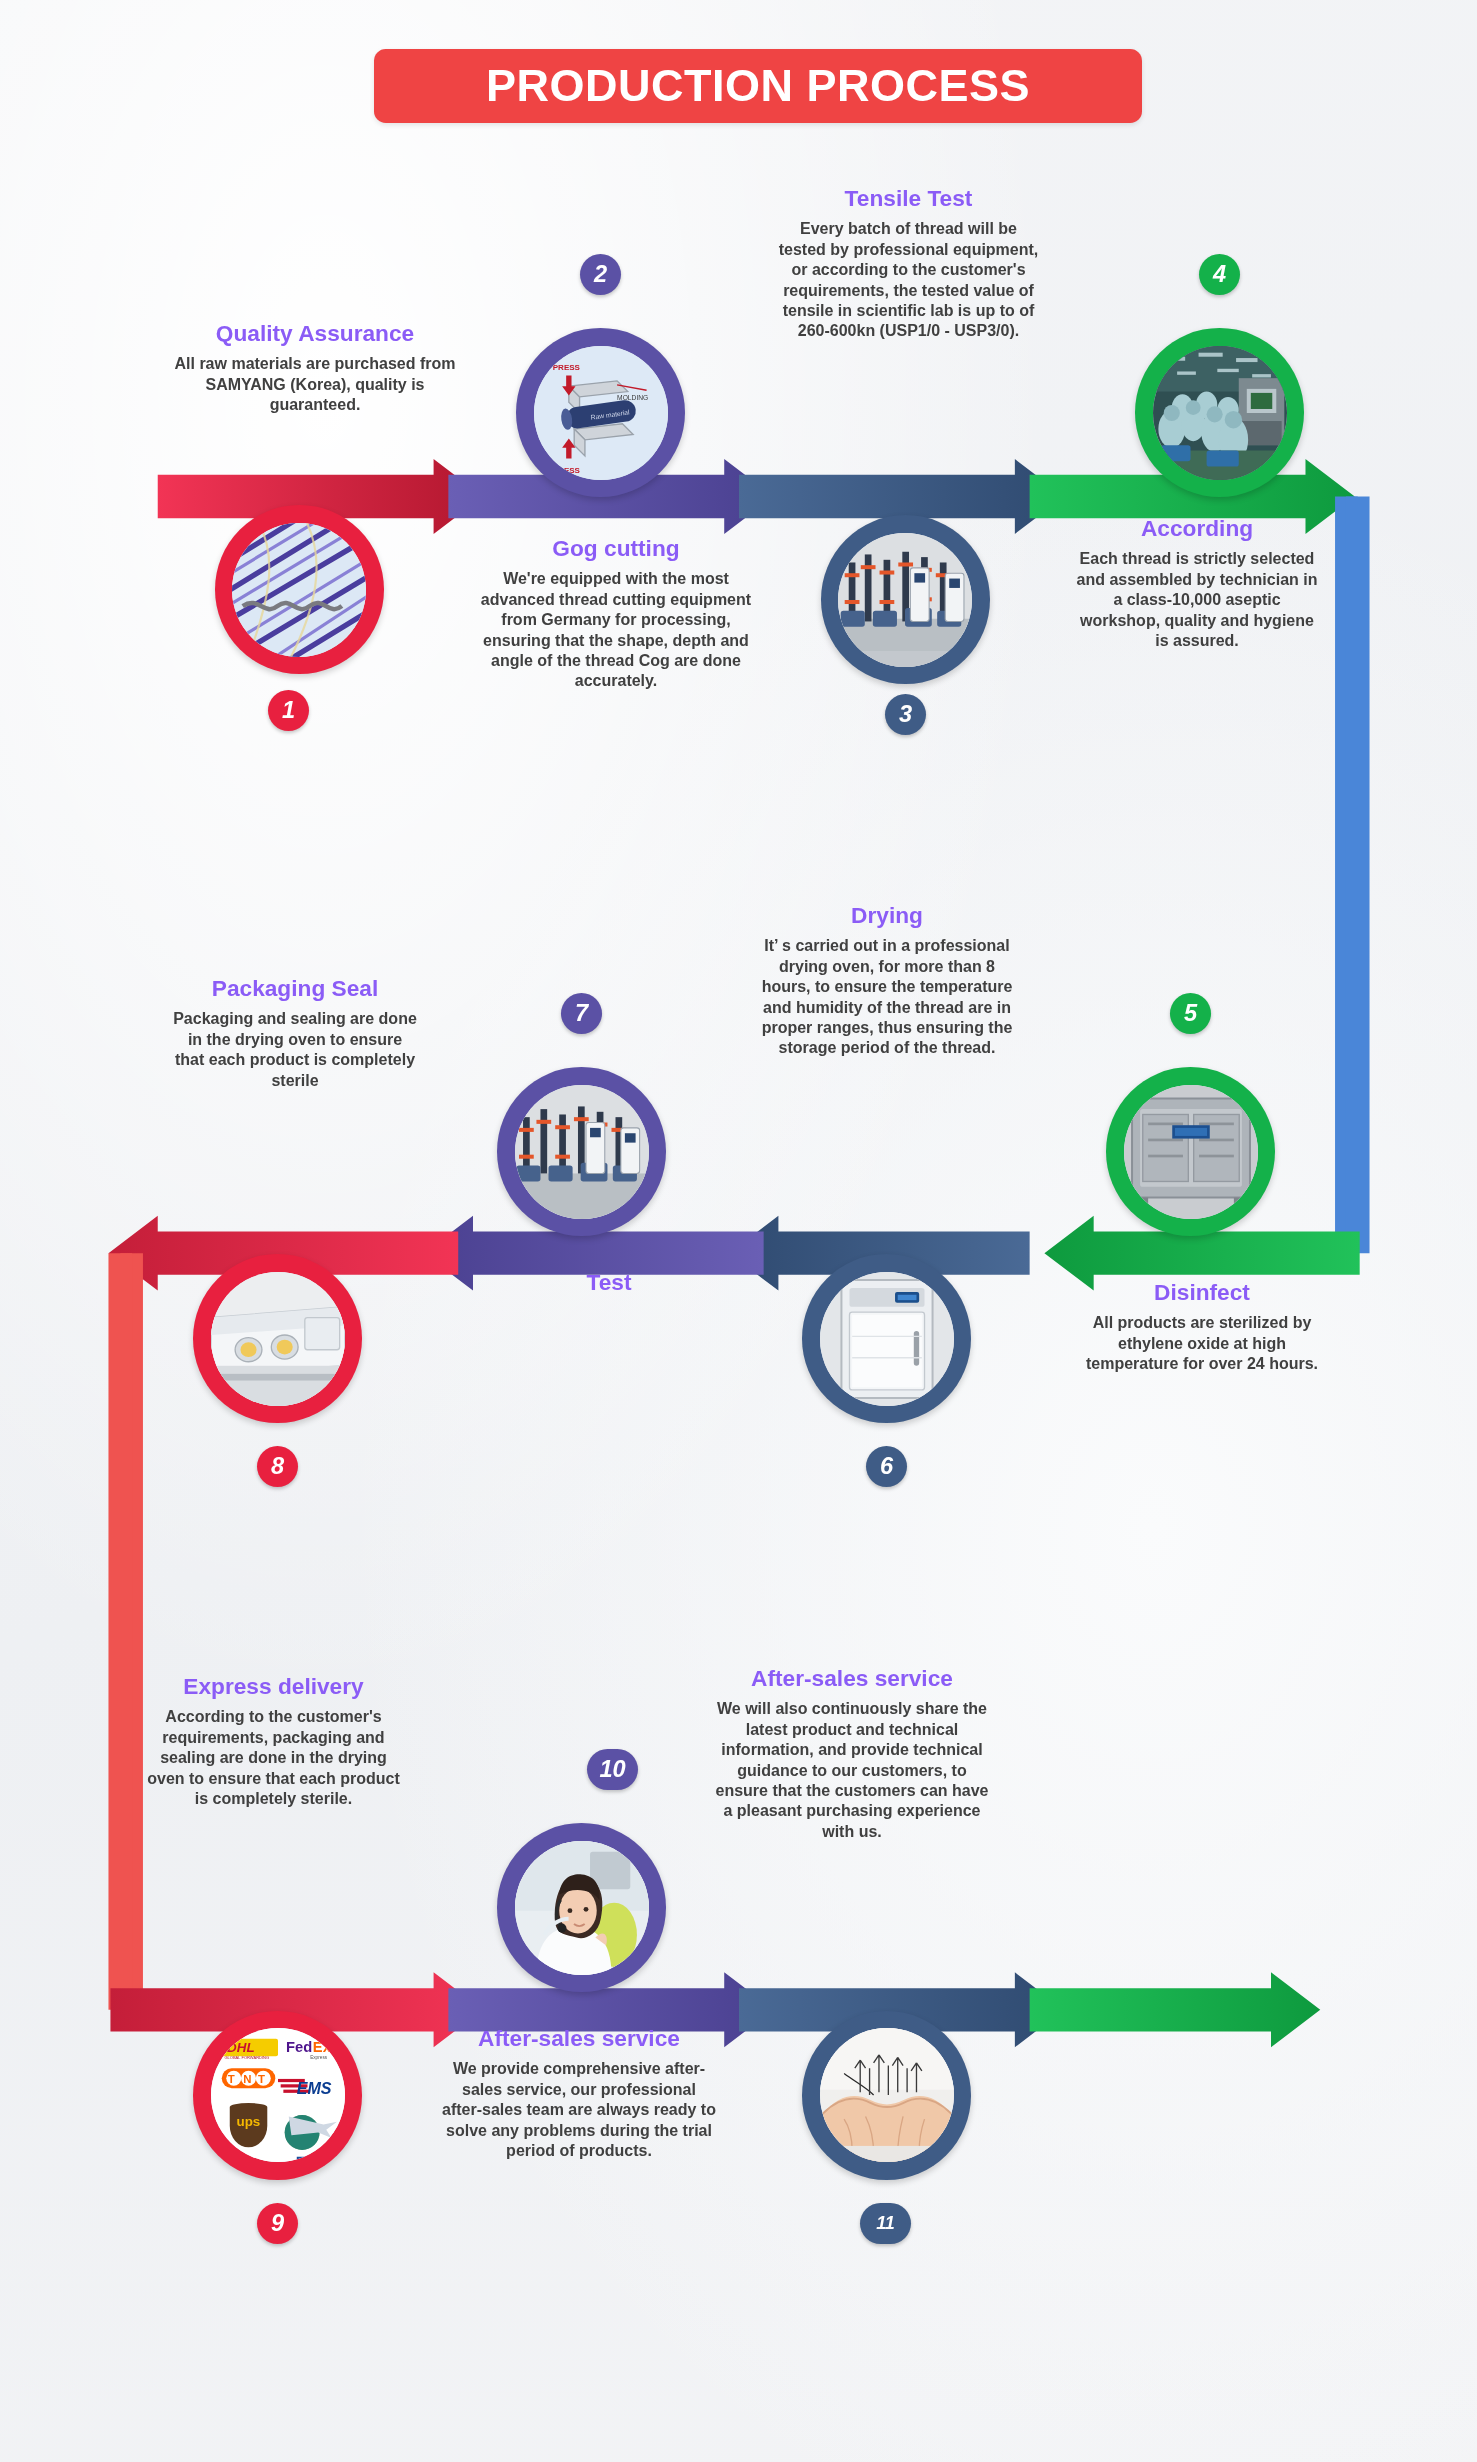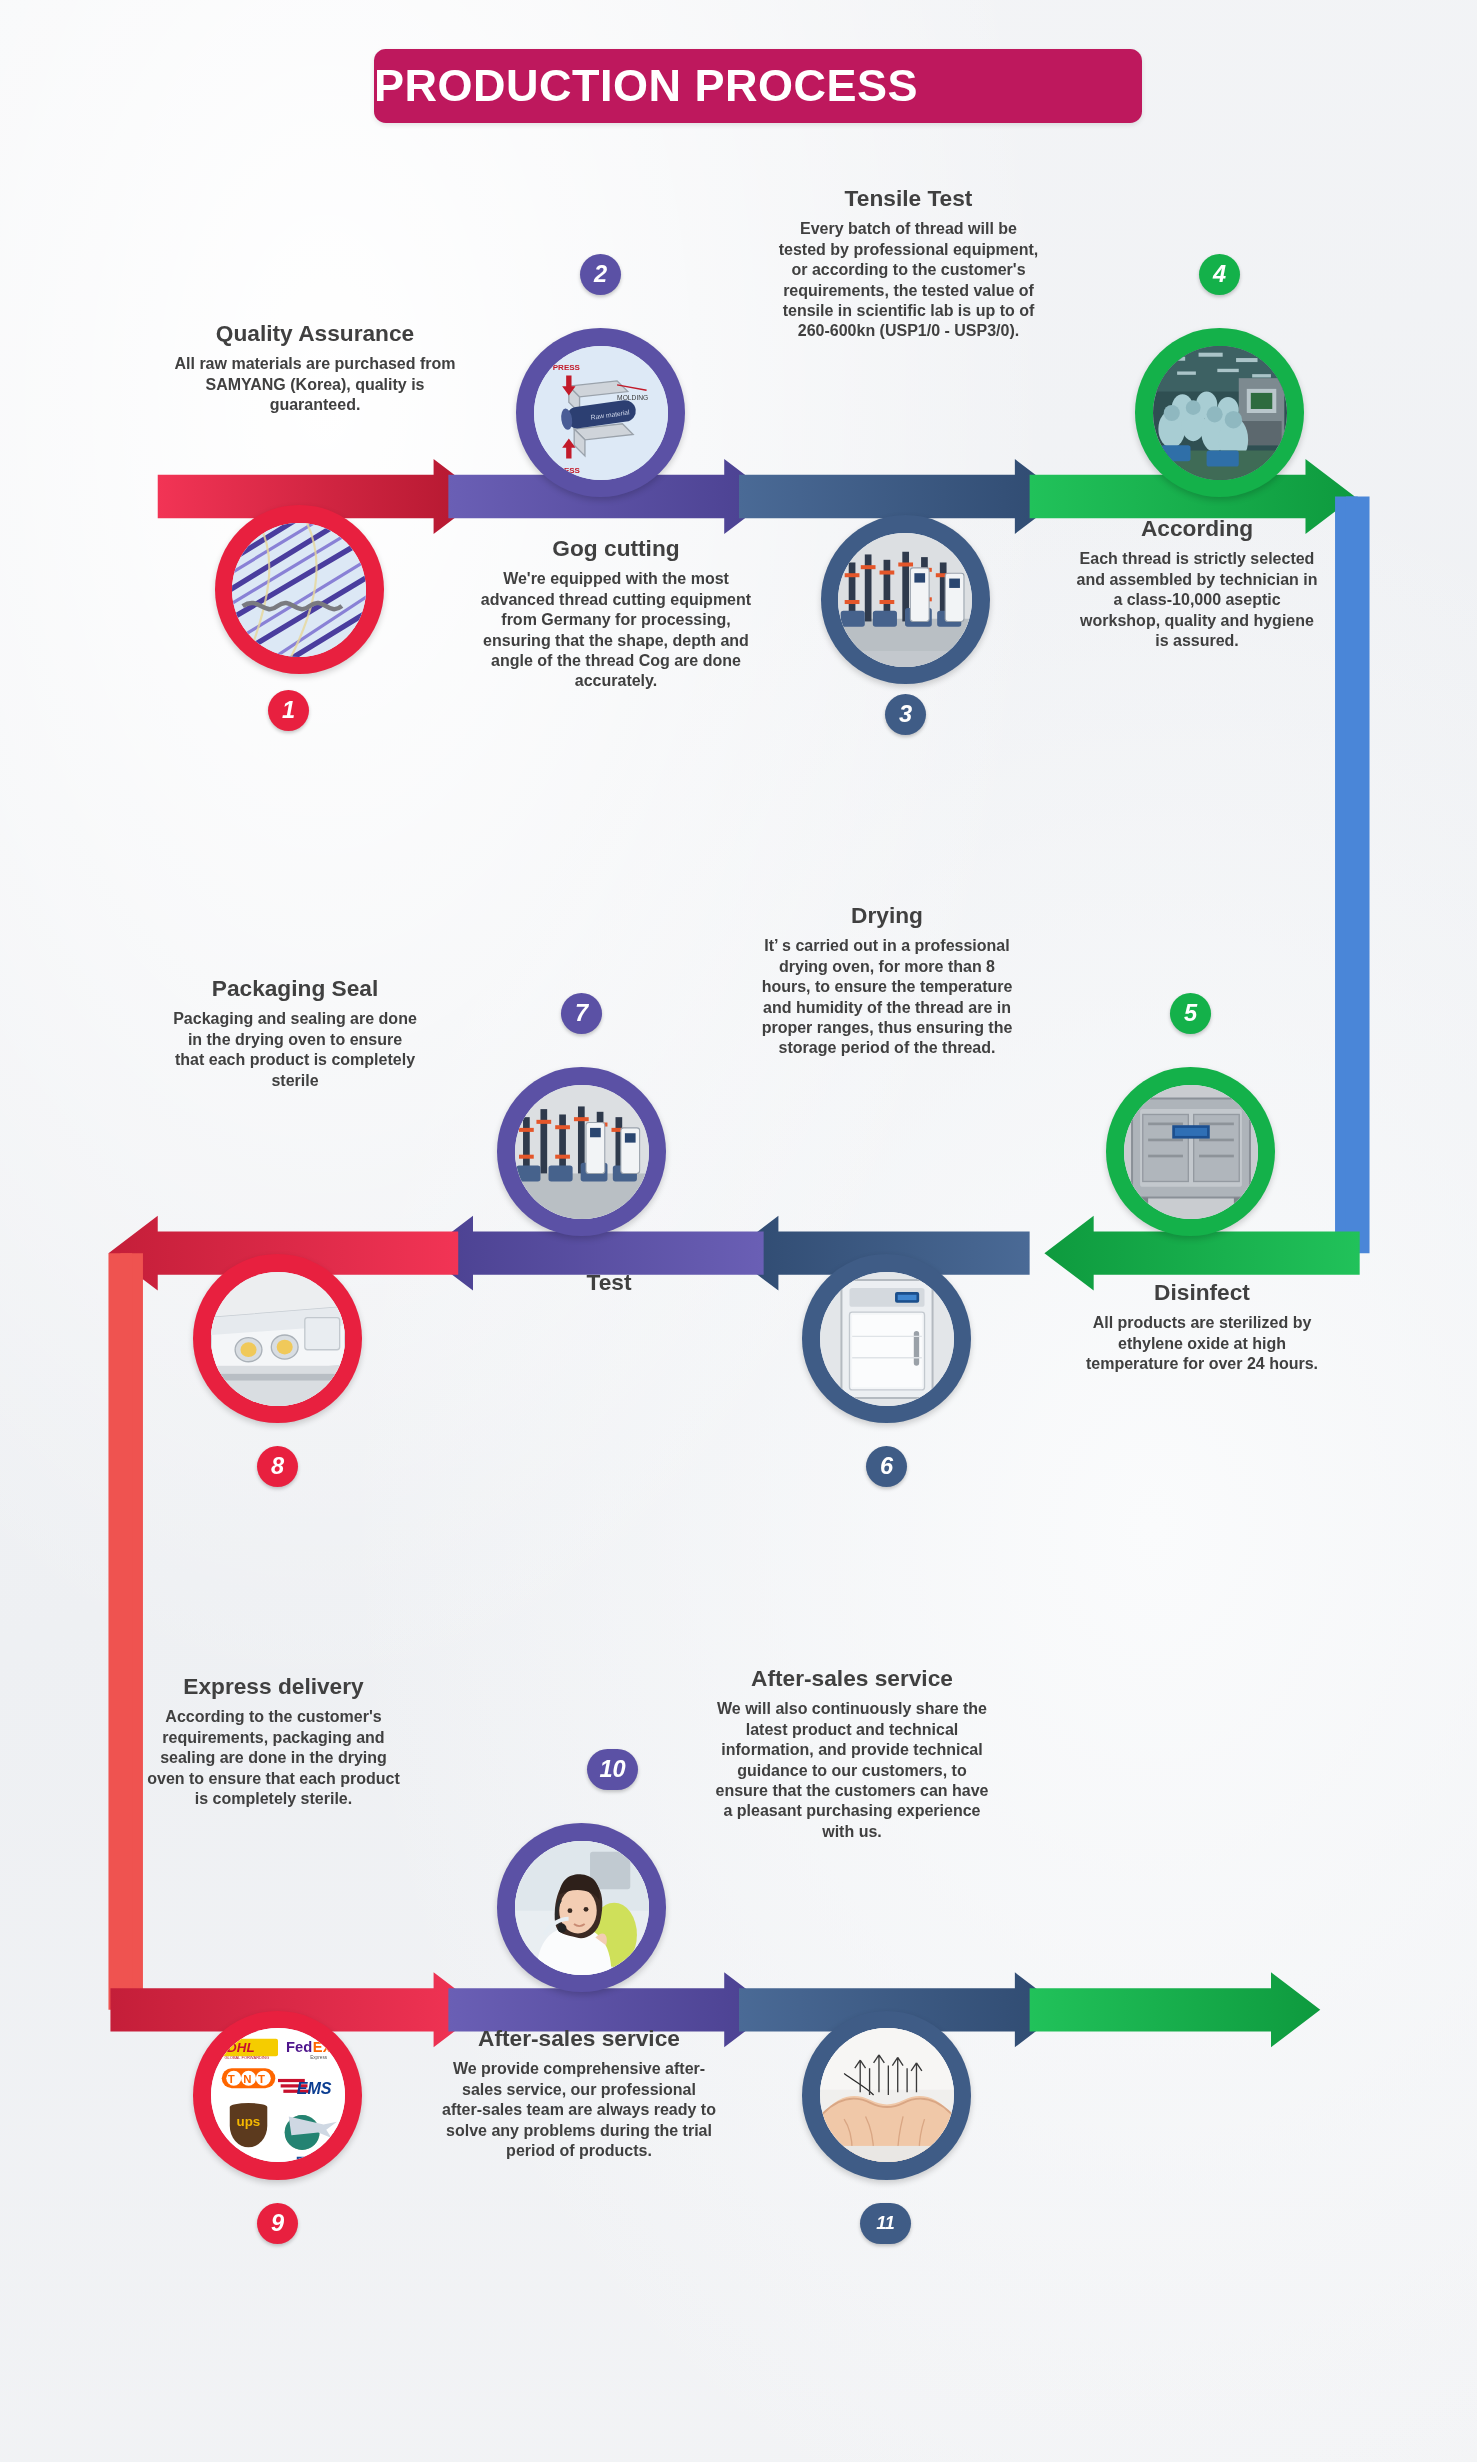--- a/index.html
+++ b/index.html
@@ -13,22 +13,22 @@
   
   .bg-wash{position:absolute;inset:0;background:
       radial-gradient(ellipse at 22% 16%, #ffffff 0%, rgba(255,255,255,0) 45%),
       radial-gradient(ellipse at 78% 62%, #fafbfc 0%, rgba(255,255,255,0) 50%),
       linear-gradient(160deg,#f4f5f7 0%,#eef0f3 55%,#f3f4f6 100%);
     pointer-events:none;}
 
   
   .title-bar{
     position:absolute; left:374px; top:49px; width:768px; height:74px;
-    background:#be185d; border-radius:11.8px;
-    display:flex; align-items:center; justify-content:flex-start;
+    background:#ef4444; border-radius:11.8px;
+    display:flex; align-items:center; justify-content:center;
     box-shadow:0 2px 4.9px rgba(0,0,0,.10);
   }
   .title-bar .t{
     color:#ffffff; font-size:45px; font-weight:bold; letter-spacing:0.5px;
     font-family:"Liberation Sans", sans-serif;
   }
 
   
   .flow-svg{position:absolute; left:0; top:0; width:1478px; height:2463px;}
   .ring{
@@ -46,21 +46,21 @@
     position:absolute; border-radius:50%;
     display:flex; align-items:center; justify-content:center;
     color:#fff; font-weight:bold; font-style:italic;
     box-shadow:0 2px 3.9px rgba(0,0,0,.22);
     font-family:"Liberation Sans", sans-serif;
   }
 
   
   .txt{ position:absolute; text-align:center; }
   .txt .hd{
-    color:#404040; font-weight:bold; font-size:22.7px; line-height:1.2;
+    color:#8b5cf6; font-weight:bold; font-size:22.7px; line-height:1.2;
     margin-bottom:6.9px; font-family:"Liberation Sans", sans-serif;
   }
   .txt .bd{
     color:#404040; font-weight:bold; font-size:16px; line-height:1.28;
     font-family:"Liberation Sans", sans-serif;
   }
 </style>
 </head>
 <body>
 

